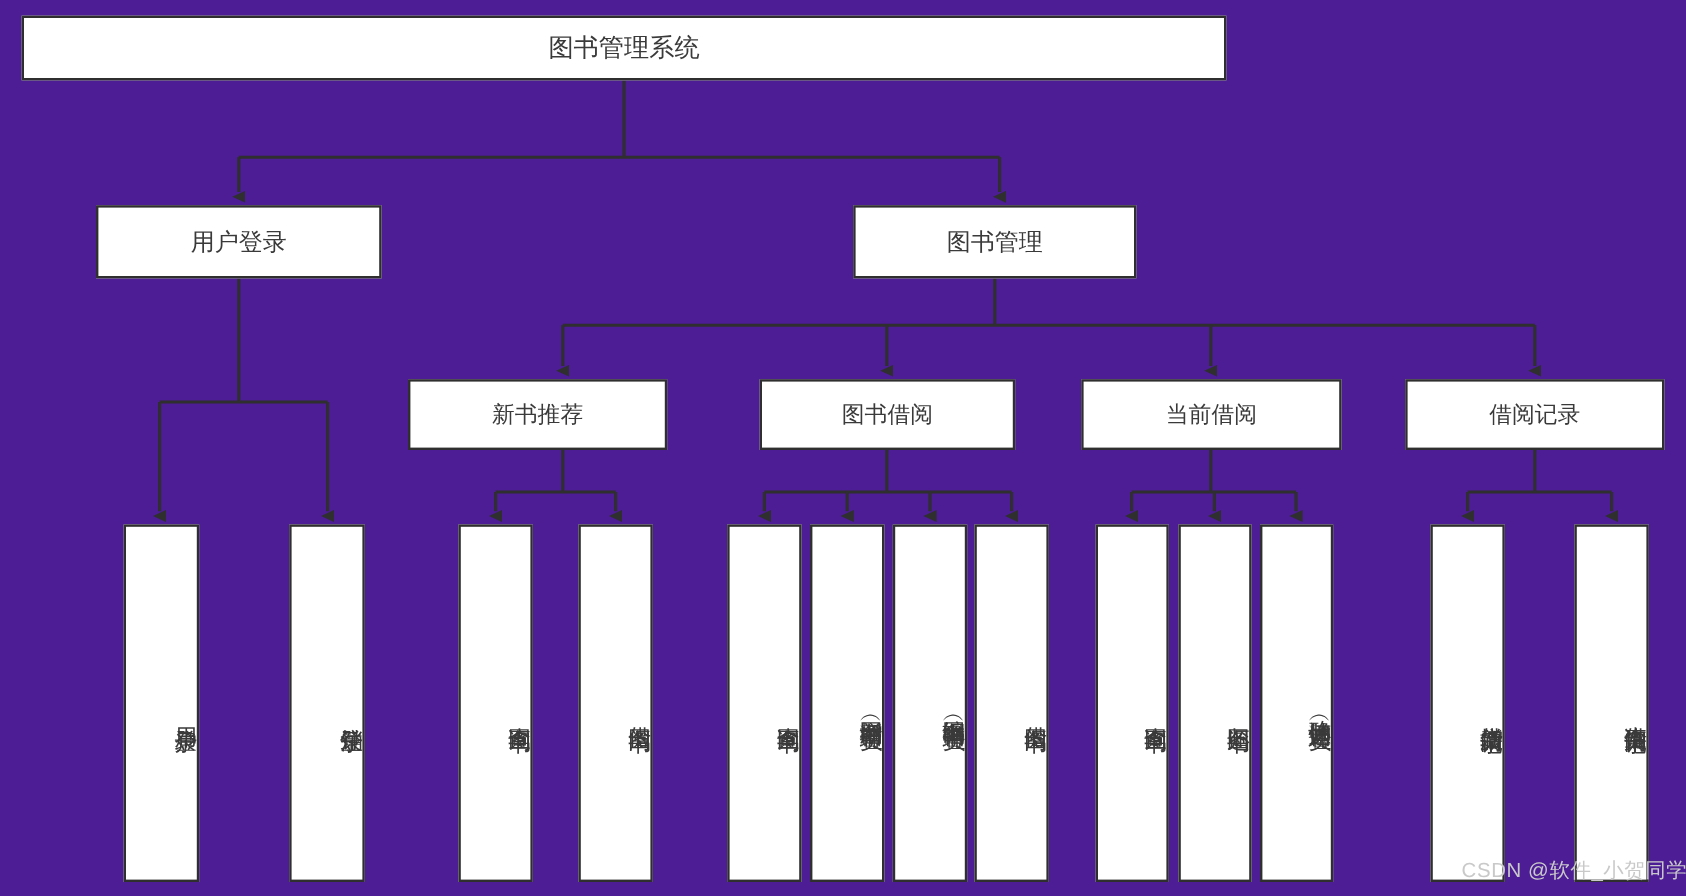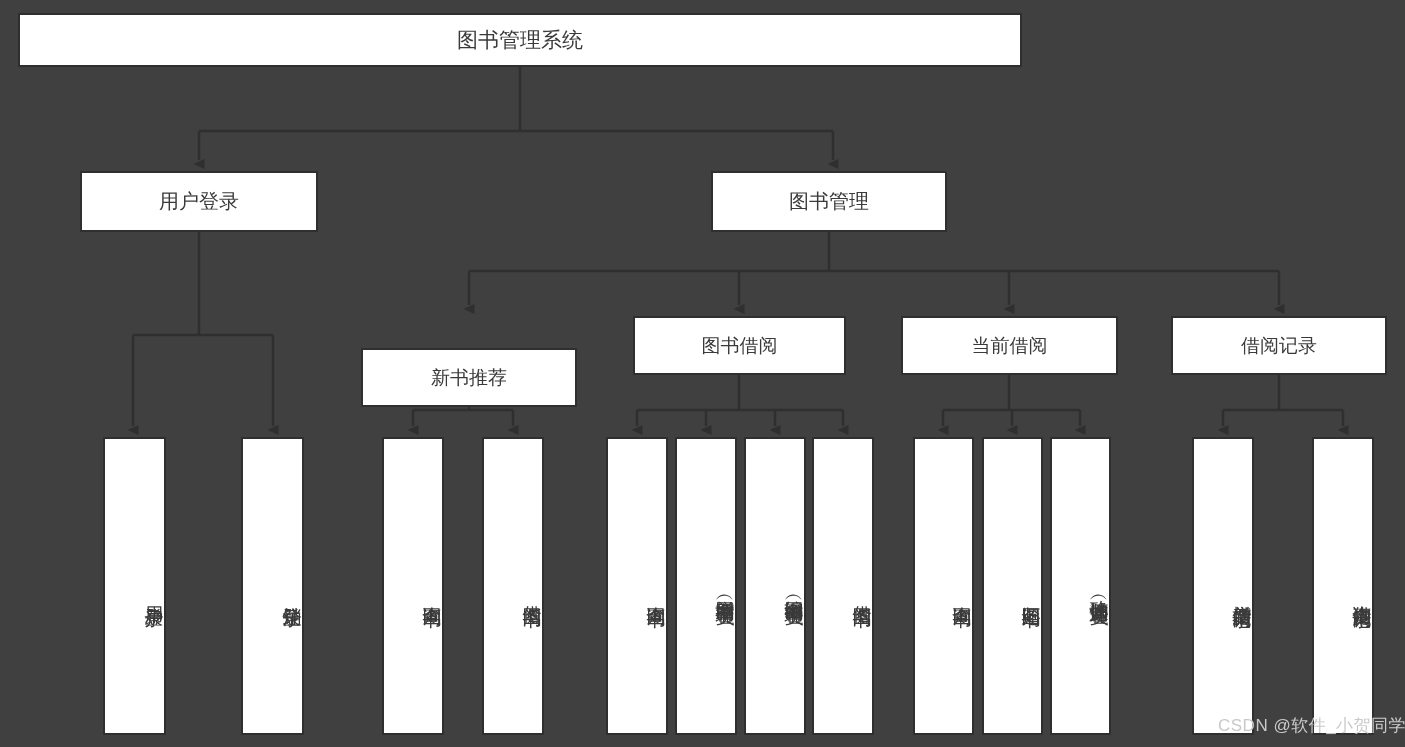--- a/index.html
+++ b/index.html
@@ -7,21 +7,21 @@
     padding: 0;
     background: #ffffff;
   }
   body {
     font-family: "Liberation Sans", "DejaVu Sans", sans-serif;
   }
   #canvas {
     position: relative;
     width: 1405px;
     height: 747px;
-    background: #404040;
+    background: #4c1d95;
     overflow: hidden;
   }
   #wires {
     position: absolute;
     left: 0;
     top: 0;
     width: 1405px;
     height: 747px;
   }
   .node {
@@ -123,21 +123,21 @@
       <path d="M1343,410 L1343,426" marker-end="url(#arrow)"></path>
     </g>
   </svg>
 
   <div class="node root" style="left:18px; top:13px; width:1004px; height:54px;">图书管理系统</div>
 
   <div class="node level1" style="left:80px; top:171px; width:238px; height:61px;">用户登录</div>
 
   <div class="node level1" style="left:711px; top:171px; width:236px; height:61px;text-align:center;">图书管理</div>
 
-  <div class="node level2" style="left:361px; top:316px; width:216px; height:59px;margin-top:32px;">新书推荐</div>
+  <div class="node level2" style="left:340px; top:316px; width:216px; height:59px;">新书推荐</div>
 
   <div class="node level2" style="left:633px; top:316px; width:213px; height:59px;text-align:right;">图书借阅</div>
 
   <div class="node level2" style="left:1171px; top:316px; width:216px; height:59px;">借阅记录</div>
 
   <div class="node level2" style="left:901px; top:316px; width:217px; height:59px;">当前借阅</div>
 
   <div class="node leaf" style="left:103px; top:437px; width:63px; height:298px;">用户登录</div>
 
   <div class="node leaf" style="left:241px; top:437px; width:63px; height:298px;">注销登录</div>

